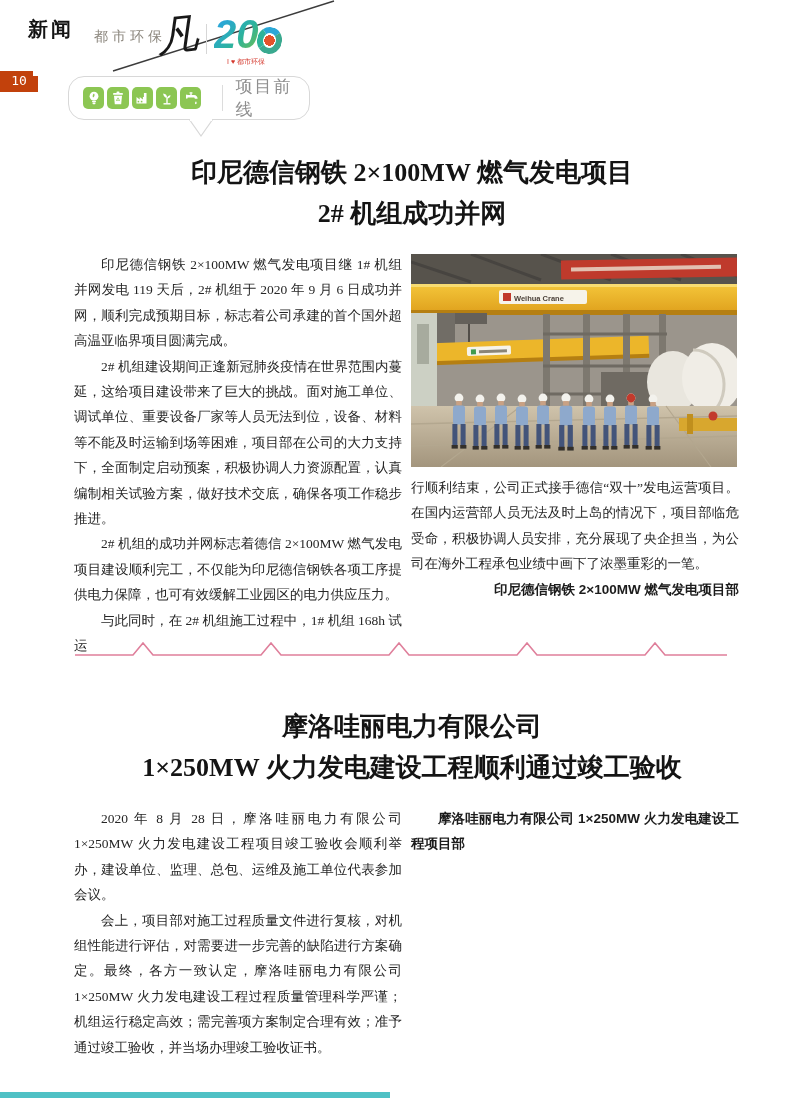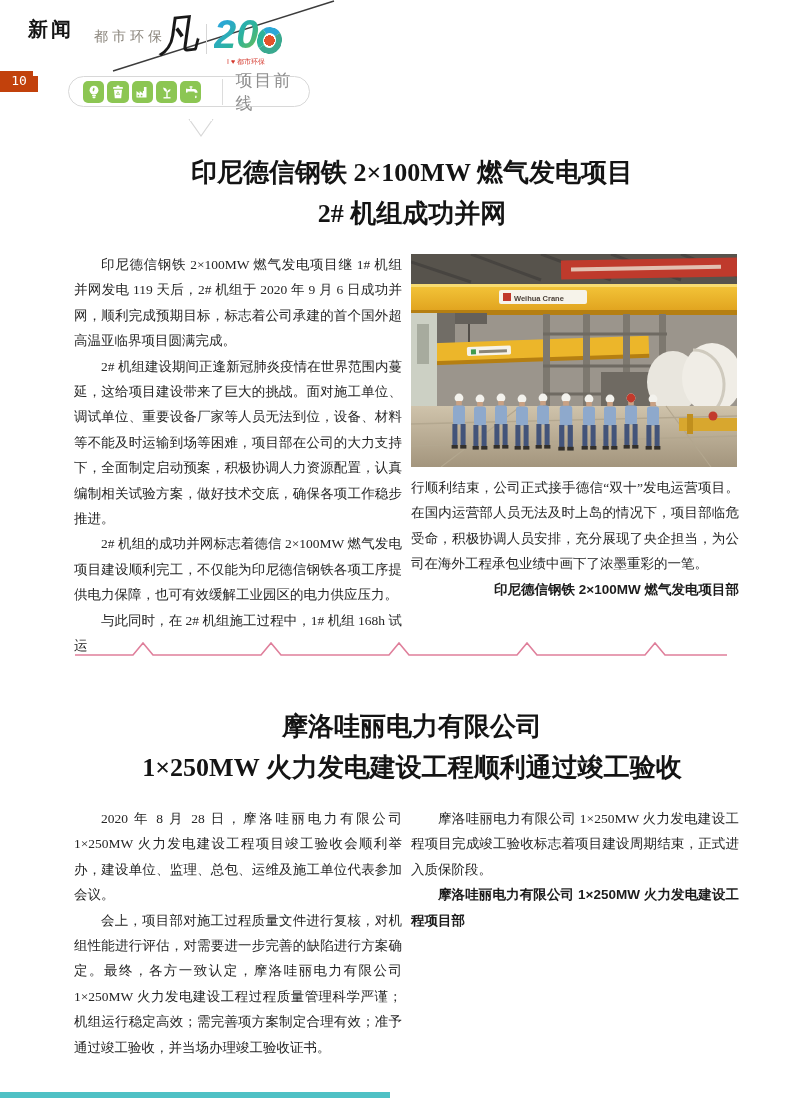--- a/index.html
+++ b/index.html
@@ -22,21 +22,21 @@
   .logo20 .two{font-family:"Liberation Sans",sans-serif;font-weight:700;font-style:italic;
     font-size:40px;line-height:40px;background:linear-gradient(135deg,#2aa7d6 20%,#2db39a 60%,#79bf45);
     -webkit-background-clip:text;background-clip:text;color:transparent;}
   .logo20 .zero{width:25px;height:27px;border-radius:50%;border:6px solid #3aa98f;
     background:radial-gradient(circle,#e4532b 0 52%,#ffffff 53%);margin-left:-2px;margin-top:6px;
     box-sizing:border-box;transform:rotate(12deg);border-top-color:#2aa7d6;border-left-color:#2db39a;}
   .tagline{left:216px;top:57px;width:60px;text-align:center;font-size:7px;
     color:#d4372c;font-family:"Liberation Sans",sans-serif;white-space:nowrap;}
 
   
-  .badge{left:68px;top:76px;width:242px;height:31px;background:#fff;border:1px solid #d8d8d8;
+  .badge{left:68px;top:76px;width:242px;height:44px;background:#fff;border:1px solid #d8d8d8;
     border-radius:16px;display:flex;align-items:center;padding-left:14px;box-sizing:border-box;}
   .badge .ic{width:22px;height:22px;border-radius:5px;background:#8cc653;margin-right:3px;
     display:flex;align-items:center;justify-content:center;}
   .badge .vdiv{width:1px;height:26px;background:#dcdcdc;margin:0 12px 0 18px;}
   .badge-label{font-size:17px;letter-spacing:2px;color:#8f8f8f;}
   .badge-tail{left:188px;top:119px;}
 
   
   .a-title{left:52px;width:720px;text-align:center;font-family:Liberation Serif, serif;
     font-weight:700;color:#141414;}
@@ -255,17 +255,16 @@
   <div>摩洛哇丽电力有限公司</div>
   <div>1×250MW 火力发电建设工程顺利通过竣工验收</div>
 </div>
 
 <div class="abs col c2L">
   <p>2020 年 8 月 28 日，摩洛哇丽电力有限公司 1×250MW 火力发电建设工程项目竣工验收会顺利举办，建设单位、监理、总包、运维及施工单位代表参加会议。</p>
   <p>会上，项目部对施工过程质量文件进行复核，对机组性能进行评估，对需要进一步完善的缺陷进行方案确定。最终，各方一致认定，摩洛哇丽电力有限公司 1×250MW 火力发电建设工程过程质量管理科学严谨；机组运行稳定高效；需完善项方案制定合理有效；准予通过竣工验收，并当场办理竣工验收证书。</p>
 </div>
 
 <div class="abs col c2R">
-  <p>摩洛哇丽电力有限公司 1×250MW 火力发电建设工程项目完成竣工验收标志着项目建设周期结束，正式进入质保阶段。</p>
   <p class="byline indent">摩洛哇丽电力有限公司 1×250MW 火力发电建设工程项目部</p>
 </div>
 
 <div class="abs bottom-bar"></div>
 
 </body></html>

